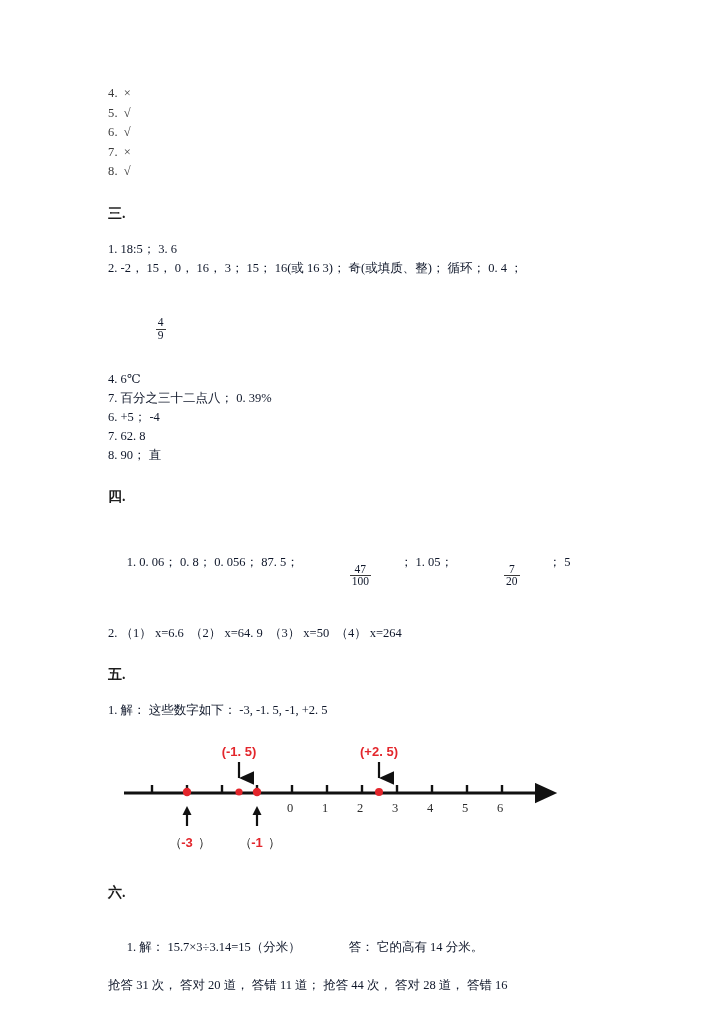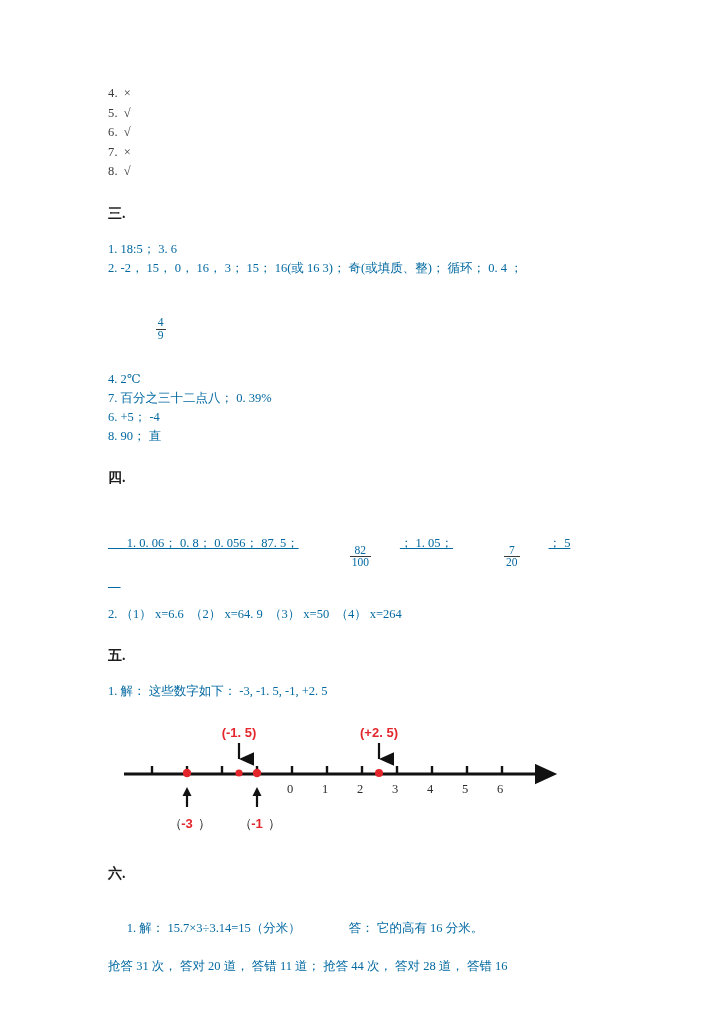--- a/index.html
+++ b/index.html
@@ -22,21 +22,21 @@
     position: absolute;
     left: 108px;
     top: 84px;
     width: 520px;
   }
 
   
   .ans-line {
     font-size: 12.5px;
     line-height: 19px;
-    color: #0369a1;
+    color: #0f172a;
     white-space: pre-wrap;
   }
   .ans-line.tight { line-height: 18px; }
 
   .section-head {
     font-size: 14px;
     font-weight: bold;
     color: #1d1d1d;
     line-height: 20px;
   }
@@ -134,32 +134,33 @@
 
     <div class="gap-sm"></div>
     <div class="ans-line frac-standalone">
       <span class="frac">
         <span class="num">4</span>
         <span class="den">9</span>
       </span>
     </div>
     <div class="gap-sm"></div>
 
-    <div class="ans-line">4. 2℃</div>
+    <div class="ans-line">4. 6℃</div>
     <div class="ans-line">7. 百分之三十二点八； 0. 39%</div>
     <div class="ans-line">6. +5； -4</div>
+    <div class="ans-line">7. 62. 8</div>
     <div class="ans-line">8. 90； 直</div>
 
     <div class="gap-lg"></div>
 
     <div class="section-head">四.</div>
     <div class="gap-md"></div>
 
-    <div class="ans-line" style="line-height:26px;text-decoration:underline;">
-      <span>1. 0. 06； 0. 8； 0. 056； 87. 5；</span><span class="sp-big"></span><span class="frac"><span class="num">82</span><span class="den">100</span></span><span class="sp-wide"></span><span>； 1. 05；</span><span class="sp-big"></span><span class="frac"><span class="num">7</span><span class="den">20</span></span><span class="sp-wide"></span><span>； 5</span>
+    <div class="ans-line" style="line-height:26px;">
+      <span>1. 0. 06； 0. 8； 0. 056； 87. 5；</span><span class="sp-big"></span><span class="frac"><span class="num">47</span><span class="den">100</span></span><span class="sp-wide"></span><span>； 1. 05；</span><span class="sp-big"></span><span class="frac"><span class="num">7</span><span class="den">20</span></span><span class="sp-wide"></span><span>； 5</span>
     </div>
 
     <div class="gap-sm"></div>
     <div class="ans-line">2. （1） x=6.6  （2） x=64. 9  （3） x=50  （4） x=264</div>
 
     <div class="gap-lg"></div>
 
     <div class="section-head">五.</div>
     <div class="gap-md"></div>
     <div class="ans-line">1. 解： 这些数字如下： -3, -1. 5, -1, +2. 5</div>
@@ -237,18 +238,18 @@
         </g>
       </svg>
     </div>
 
     <div class="gap-lg"></div>
 
     <div class="section-head">六.</div>
     <div class="gap-md"></div>
 
     <div class="ans-line">
-      <span>1. 解： 15.7×3÷3.14=15（分米）</span><span class="sp-big"></span><span>答： 它的高有 16 分米。</span>
+      <span>1. 解： 15.7×3÷3.14=15（分米）</span><span class="sp-big"></span><span>答： 它的高有 14 分米。</span>
     </div>
     <div class="ans-line tight">抢答 31 次， 答对 20 道， 答错 11 道； 抢答 44 次， 答对 28 道， 答错 16</div>
 
   </div>
 </div>
 
 </body></html>

